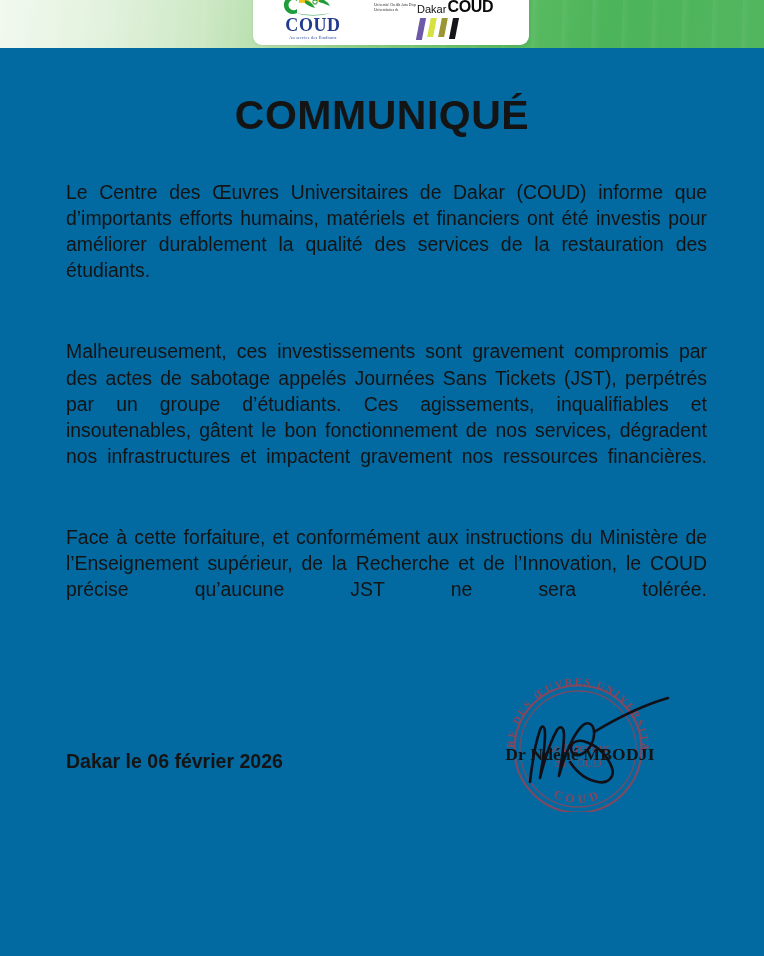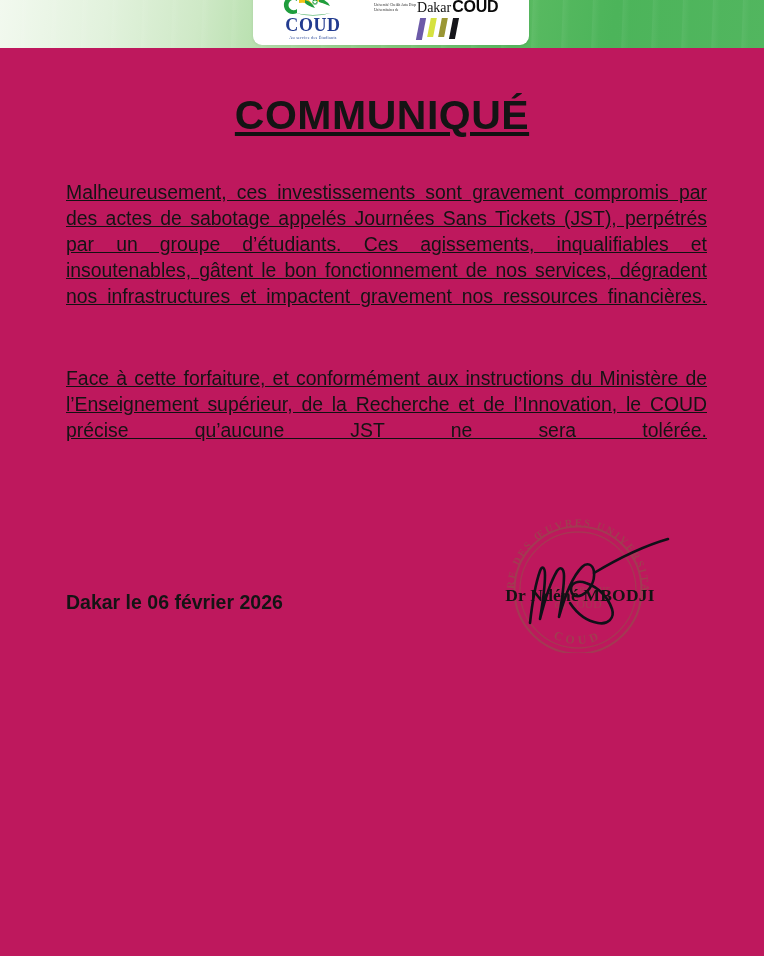--- a/index.html
+++ b/index.html
@@ -115,22 +115,22 @@
     flex-direction: column;
     justify-content: center;
     font-family: "Liberation Serif", serif;
     font-size: 3.6px;
     line-height: 1.45;
     color: #2a2a2a;
     white-space: nowrap;
     padding-bottom: 3px;
   }
   .logo-dakar-city {
-    font-family: Liberation Serif, serif;
-    font-size: 14px;
+    font-family: Liberation Sans, sans-serif;
+    font-size: 11px;
     color: #111111;
     line-height: 1;
     padding-bottom: 1px;
   }
   .logo-dakar-coud {
     font-family: "Liberation Sans", sans-serif;
     font-weight: bold;
     font-size: 16px;
     letter-spacing: -0.3px;
     color: #0a0a0a;
@@ -152,22 +152,21 @@
     transform: skewX(-11deg);
   }
 
   
   .page {
     position: absolute;
     top: 48px;
     left: 0;
     width: 764px;
     height: 908px;
-    background: #be185d;
-    text-decoration: underline;
+    background: #0369a1;
   }
 
   .doc-title {
     text-align: center;
     font-family: "Liberation Sans", sans-serif;
     font-weight: bold;
     font-size: 41px;
     letter-spacing: 0.5px;
     color: #141414;
     margin: 0;
@@ -288,20 +287,21 @@
     </div>
 
   </div>
 </div>
 
 <div class="page">
 
   <h1 class="doc-title">COMMUNIQUÉ</h1>
 
   <div class="body-copy first-block">
+    <p>Le Centre des Œuvres Universitaires de Dakar (COUD) informe que d’importants efforts humains, matériels et financiers ont été investis pour améliorer durablement la qualité des services de la restauration des étudiants.</p>
     <p>Malheureusement, ces investissements sont gravement compromis par des actes de sabotage appelés Journées Sans Tickets (JST), perpétrés par un groupe d’étudiants. Ces agissements, inqualifiables et insoutenables, gâtent le bon fonctionnement de nos services, dégradent nos infrastructures et impactent gravement nos ressources financières.</p>
     <p>Face à cette forfaiture, et conformément aux instructions du Ministère de l’Enseignement supérieur, de la Recherche et de l’Innovation, le COUD précise qu’aucune JST ne sera tolérée.</p>
   </div>
 
   <div class="signature-zone">
 
     <div class="date-line">Dakar le 06 février 2026</div>
 
     <div class="stamp-wrap">
 

